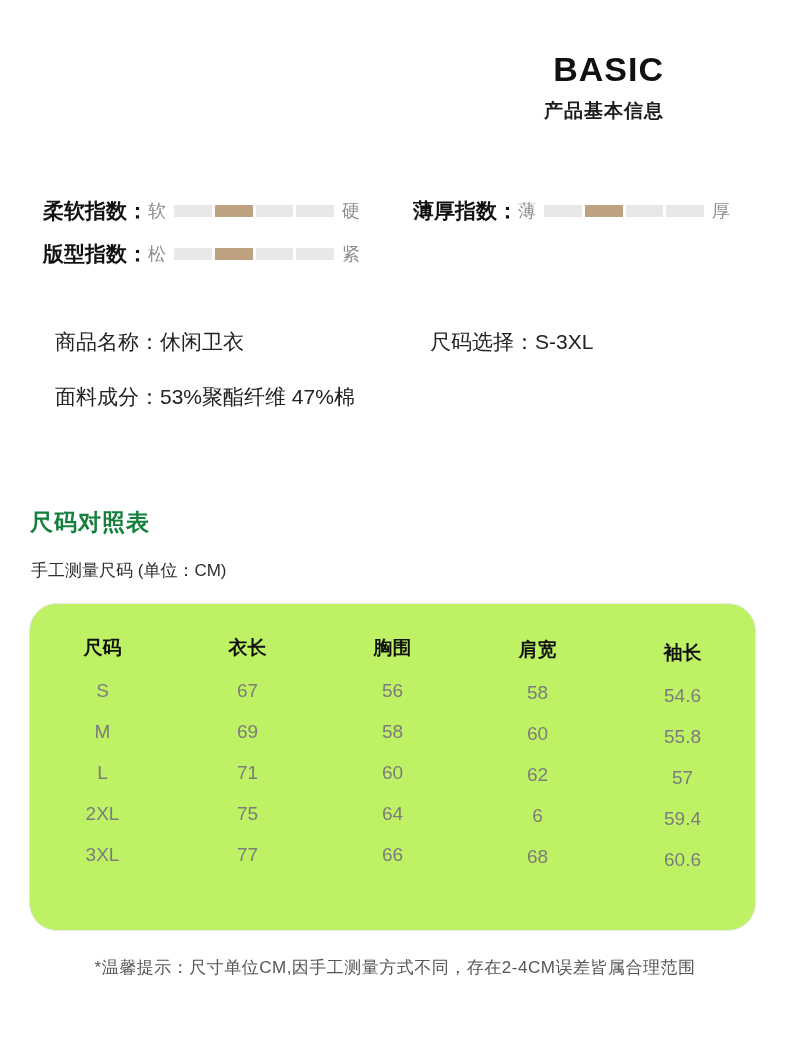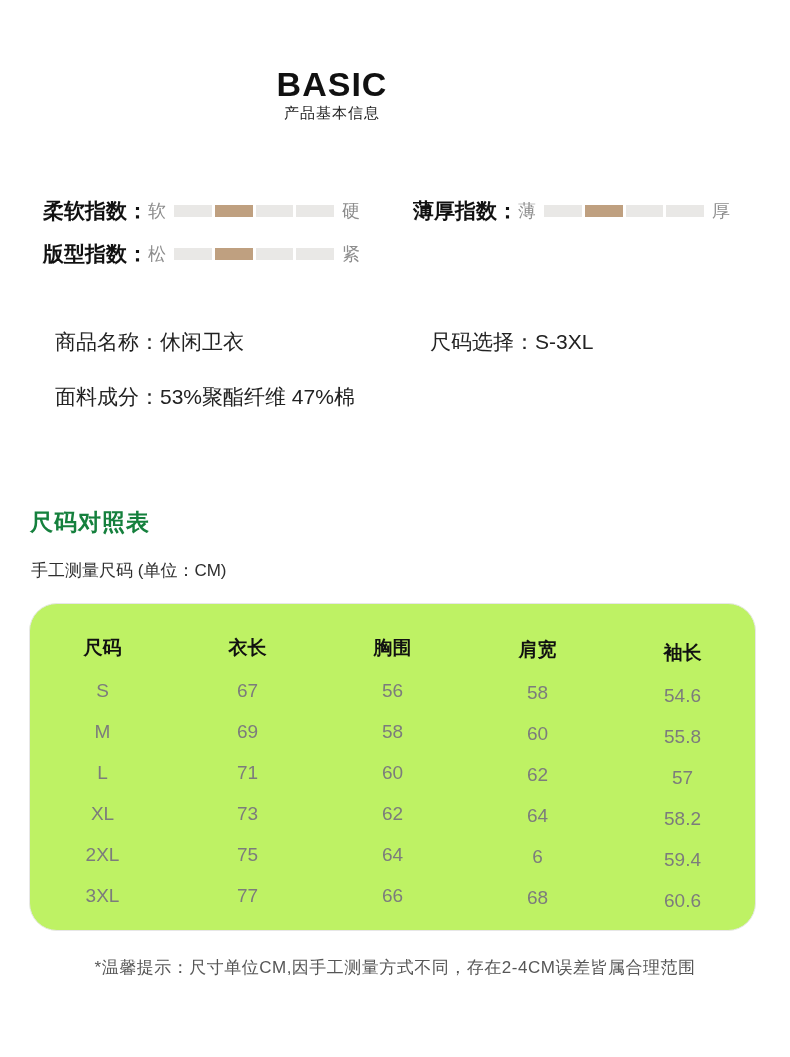--- a/index.html
+++ b/index.html
@@ -6,26 +6,26 @@
   html, body { background: #ffffff; }
   body {
     width: 790px; height: 1057px;
     position: relative;
     overflow: hidden;
     font-family: "Liberation Sans", "DejaVu Sans", sans-serif;
     color: #1a1a1a;
   }
 
   
-  .header { position: absolute; top: 65px; left: 0; width: 664px; text-align: center; }
+  .header { position: absolute; top: 50px; left: 0; width: 664px; text-align: right; }
   .header .main-title {
     font-size: 34px; font-weight: 800; letter-spacing: 1px; color: #111;
     font-family: "Liberation Sans", "DejaVu Sans", sans-serif;
   }
-  .header .sub-title { font-size: 15px; font-weight: 400; letter-spacing: 1px; color: #1c1c1c; }
+  .header .sub-title { margin-top: 9px; font-size: 19px; font-weight: 700; letter-spacing: 1px; color: #1c1c1c; }
 
   
   .indexes {
     position: absolute; top: 199px; left: 43px; width: 712px;
     display: grid; grid-template-columns: 1fr 1fr;
     row-gap: 19px; column-gap: 28px;
   }
   .index-item { display: flex; align-items: center; height: 24px; }
   .idx-label { font-size: 21px; font-weight: 700; color: #111; white-space: nowrap; }
   .idx-end { font-size: 18px; color: #8d8d8d; white-space: nowrap; }
@@ -155,27 +155,20 @@
           <td class="col-4">55.8</td>
         </tr>
         <tr>
           <td class="col-0">L</td>
           <td class="col-1">71</td>
           <td class="col-2">60</td>
           <td class="col-3">62</td>
           <td class="col-4">57</td>
         </tr>
         <tr>
-          <td class="col-0">XL</td>
-          <td class="col-1">73</td>
-          <td class="col-2">62</td>
-          <td class="col-3">64</td>
-          <td class="col-4">58.2</td>
-        </tr>
-        <tr>
           <td class="col-0">2XL</td>
           <td class="col-1">75</td>
           <td class="col-2">64</td>
           <td class="col-3">6</td>
           <td class="col-4">59.4</td>
         </tr>
         <tr>
           <td class="col-0">3XL</td>
           <td class="col-1">77</td>
           <td class="col-2">66</td>

